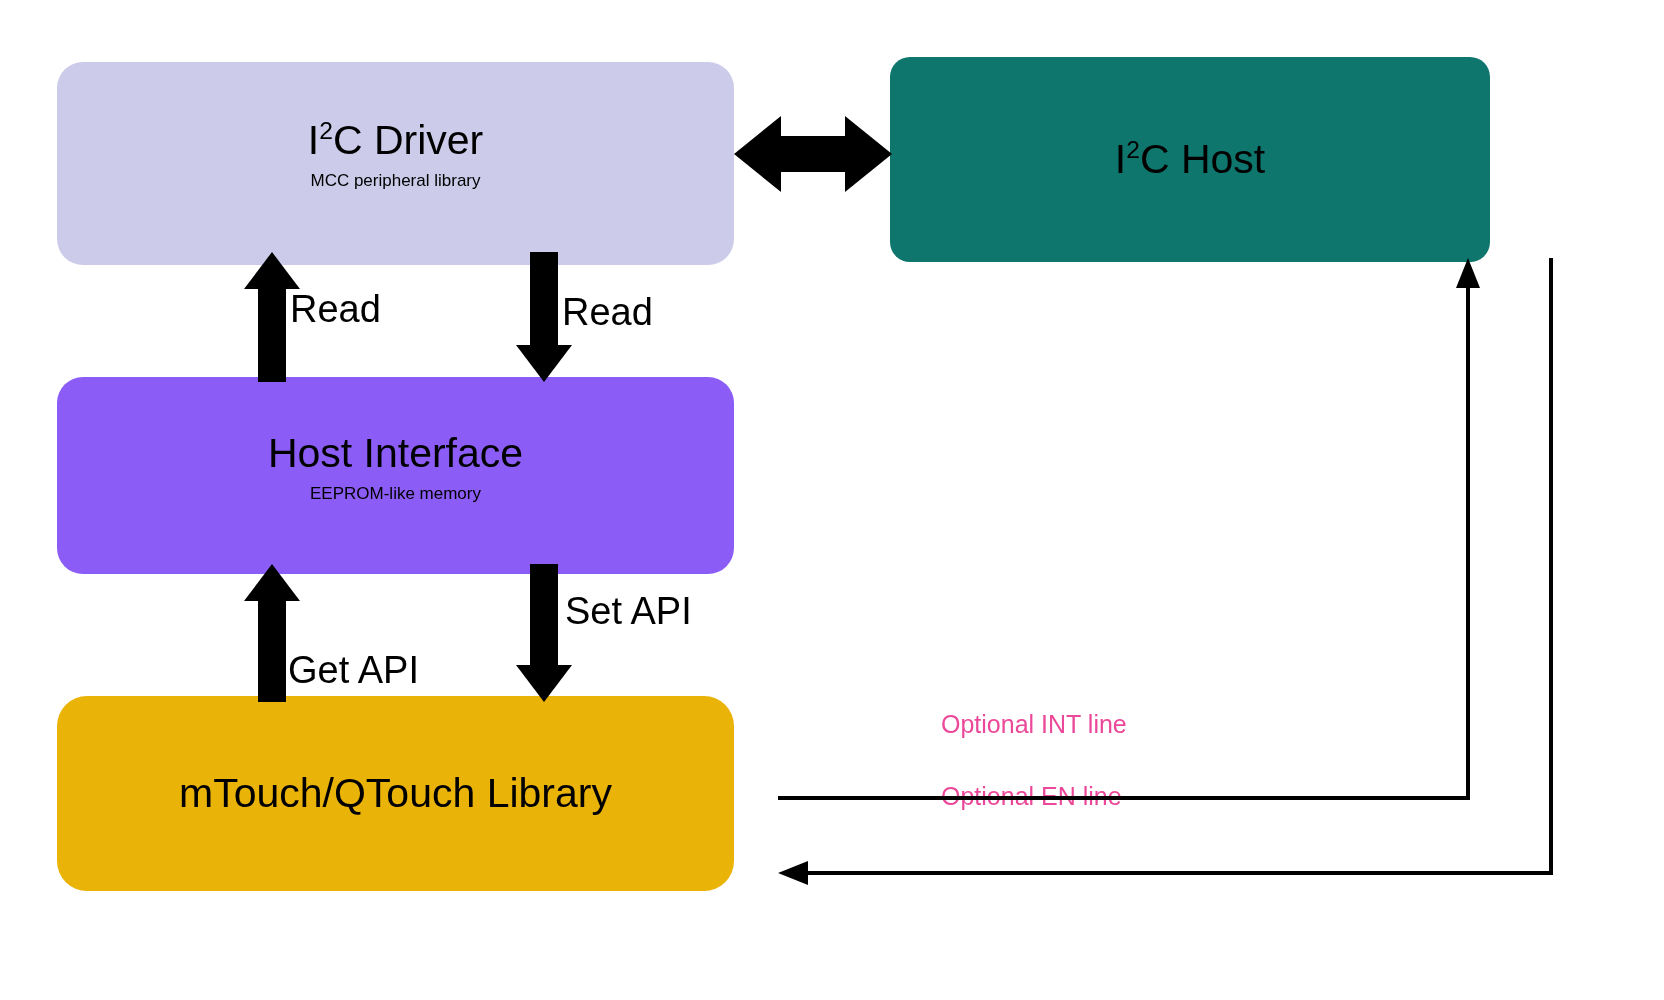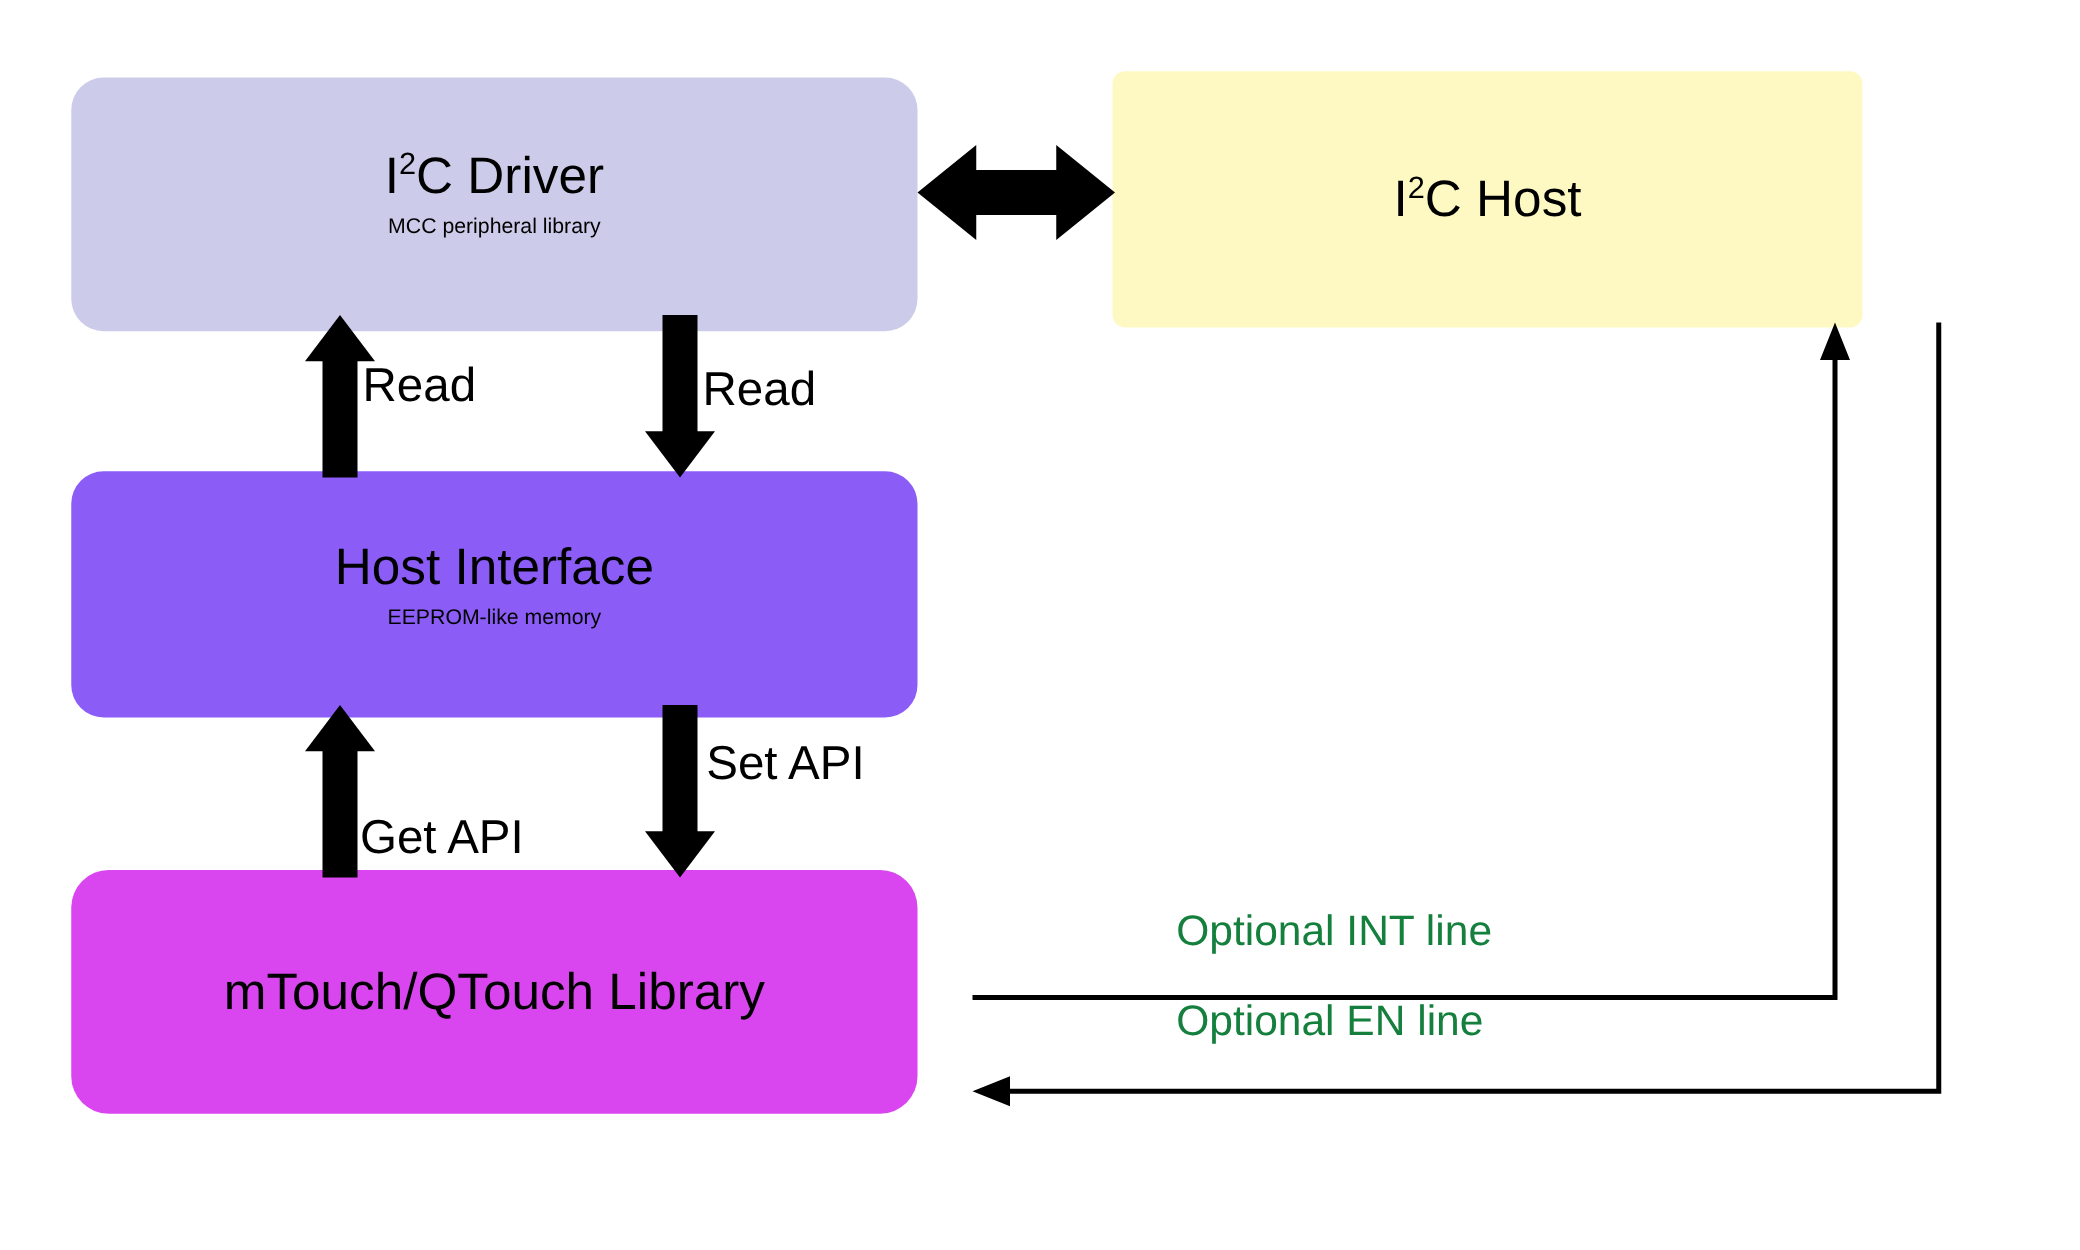--- a/index.html
+++ b/index.html
@@ -56,28 +56,28 @@
   }
   #blk-host-interface {
     left: 57px;  top: 377px;
     width: 677px; height: 197px;
     background: #8b5cf6;
     padding-bottom: 16px;
   }
   #blk-mtouch {
     left: 57px;  top: 696px;
     width: 677px; height: 195px;
-    background: #d946ef;
+    background: #eab308;
     border-radius: 30px;
   }
   #blk-i2c-host {
     left: 890px; top: 57px;
     width: 600px; height: 205px;
-    background: #fef9c3;
-    border-radius: 10px;
+    background: #0f766e;
+    border-radius: 20px;
   }
 
   
   .thick-arrow {
     position: absolute;
   }
   .thick-arrow .shaft {
     position: absolute;
     background: #000000;
   }
@@ -139,24 +139,23 @@
     color: #000000;
     white-space: nowrap;
   }
   #lbl-read   { left: 290px; top: 288px; }
   #lbl-write  { left: 562px; top: 291px; }
   #lbl-getapi { left: 288px; top: 617px; margin-top: 32px; }
   #lbl-setapi { left: 565px; top: 590px; }
 
   .signal-label {
     position: absolute;
-    font-size: 34px;
-    color: #15803d;
-    white-space: nowrap;
-    margin-top: 16px;
+    font-size: 25px;
+    color: #ec4899;
+    white-space: nowrap;
   }
   #lbl-int-line { left: 941px; top: 710px; }
   #lbl-en-line  { left: 941px; top: 782px; }
 
   
   #signal-lines {
     position: absolute;
     left: 0; top: 0;
     width: 1664px; height: 1000px;
     pointer-events: none;

